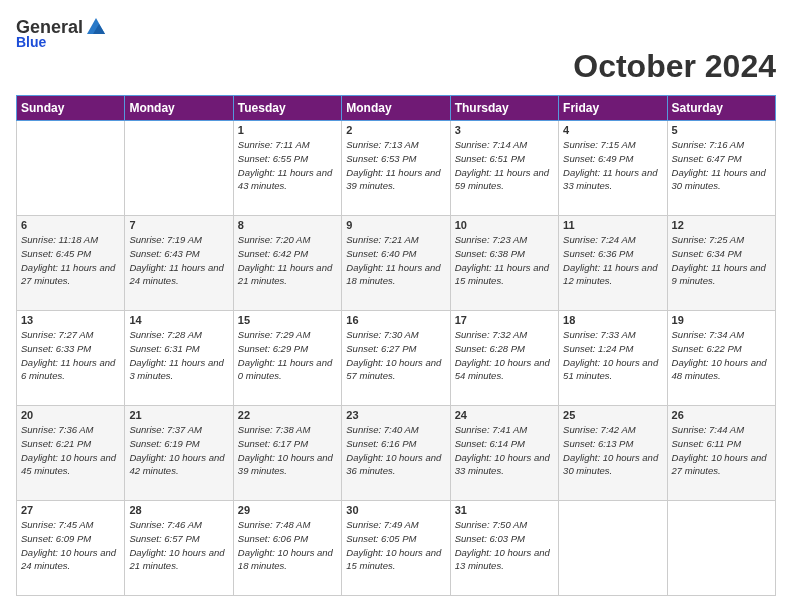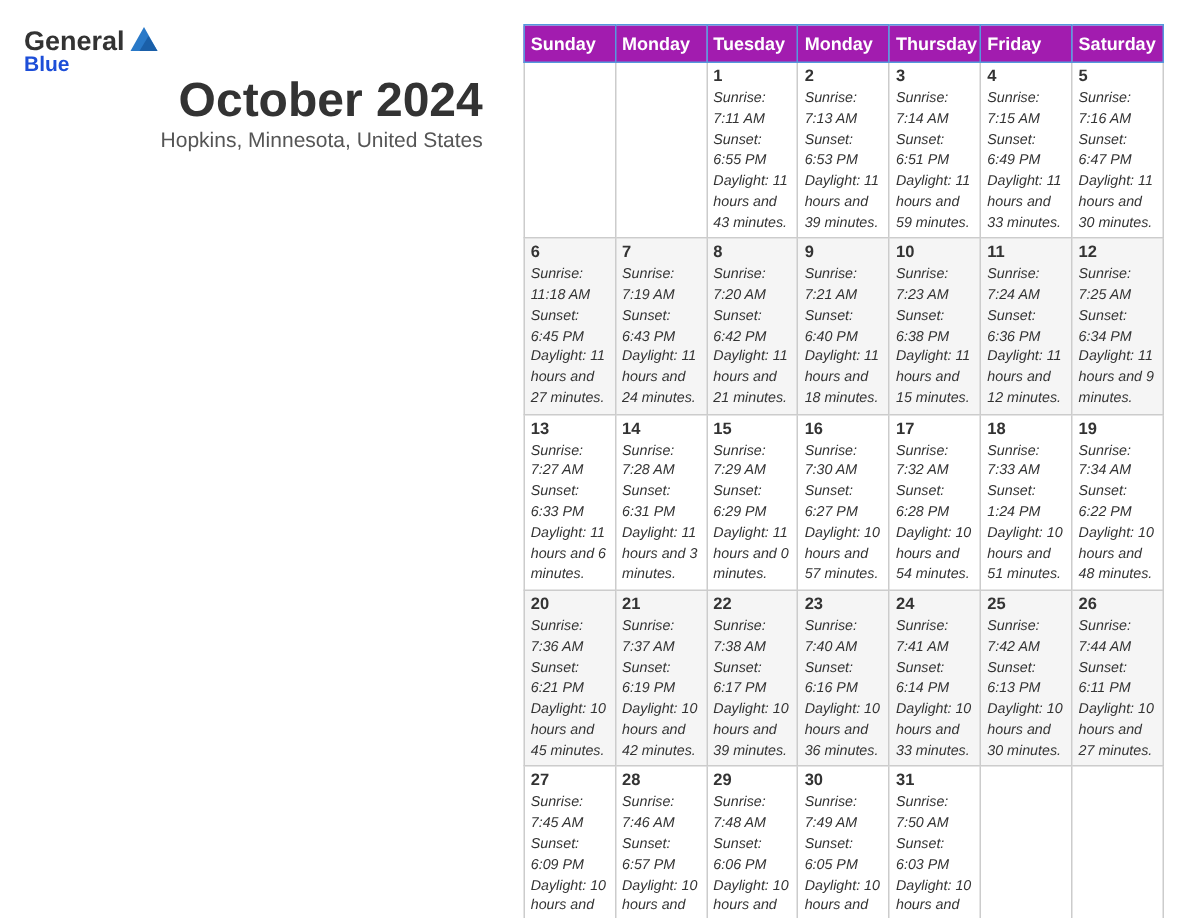--- a/index.html
+++ b/index.html
@@ -8,22 +8,21 @@
       background: #fff;
       width: 792px;
       height: 612px;
       overflow: hidden;
     }
     .page {
       width: 792px;
       height: 612px;
       padding: 16px;
       display: flex;
-      flex-direction: row;
-      gap: 27px;
+      flex-direction: column;
     }
     .header {
       display: flex;
       justify-content: space-between;
       align-items: flex-start;
       margin-bottom: 10px;
     }
     .logo {
       display: flex;
       align-items: center;
@@ -43,21 +42,21 @@
       font-size: 14px;
       color: #555;
     }
     .calendar {
       flex: 1;
       border-collapse: collapse;
       width: 100%;
       table-layout: fixed;
     }
     .calendar thead tr th {
-      background: #a21caf;
+      background: #701a75;
       color: #fff;
       font-size: 12px;
       font-weight: bold;
       padding: 5px 4px;
       text-align: left;
       border: 1px solid #5599dd;
     }
     .calendar tbody tr td {
       border: 1px solid #ccc;
       vertical-align: top;
@@ -93,21 +92,20 @@
           <svg width="22" height="22" viewBox="0 0 22 22" style="margin-left:2px;">
             <polygon points="11,2 20,18 2,18" fill="#2979c8"></polygon>
             <polygon points="14,8 20,18 8,18" fill="#1a5fa8"></polygon>
           </svg>
         </div>
         <div class="logo-blue" style="font-size:14px;font-weight:bold;color:#1d4ed8;margin-top:-4px;">Blue</div>
       </div>
     </div>
     <div class="title-block">
       <div class="month-title">October 2024</div>
-      <div class="location">Hopkins, Minnesota, United States</div>
     </div>
   </div>
 
   <table class="calendar">
     <thead>
       <tr>
       <th>Sunday</th>
           <th>Monday</th>
           <th>Tuesday</th>
           <th>Monday</th>

